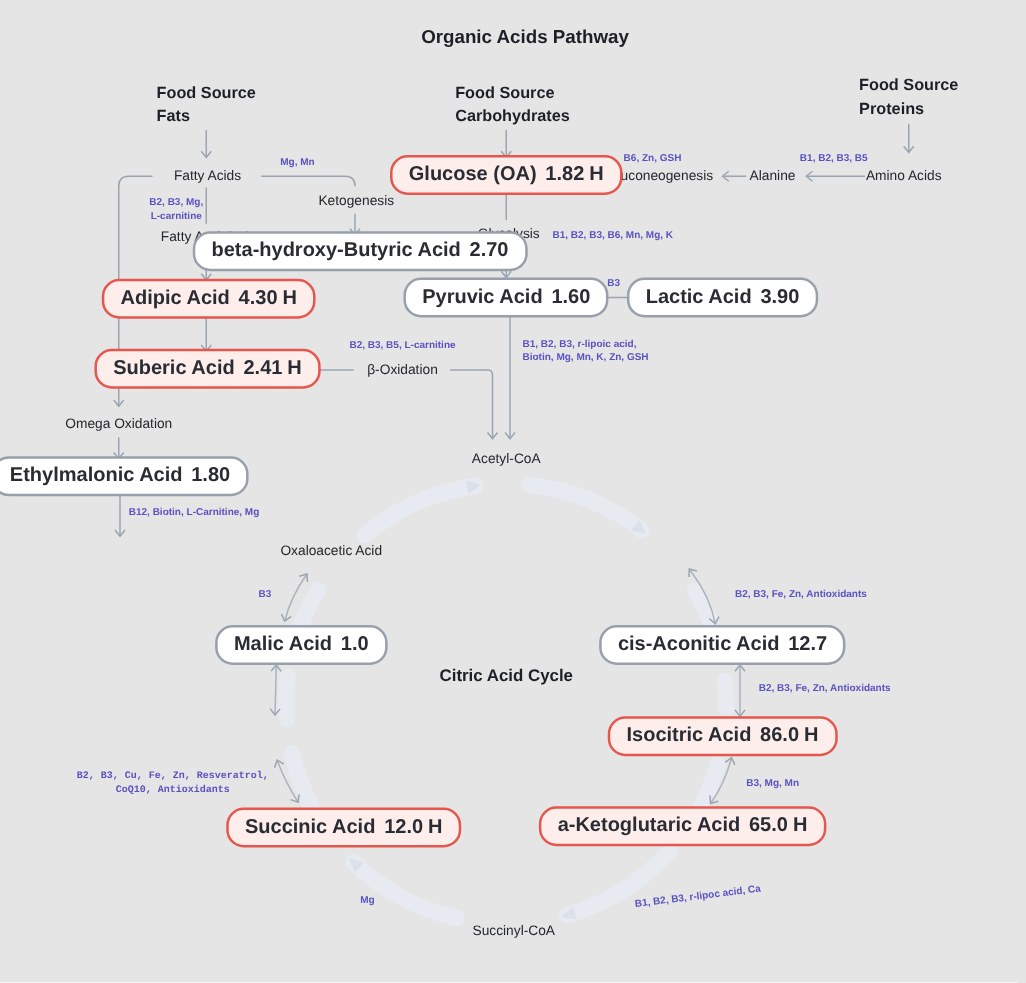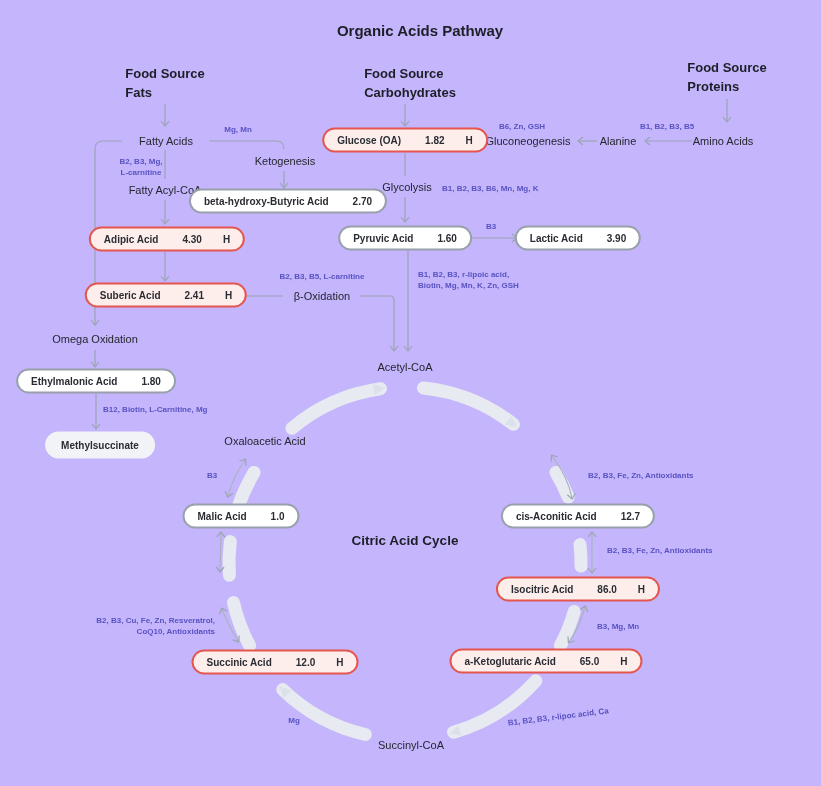--- a/index.html
+++ b/index.html
@@ -1,41 +1,41 @@
 <!DOCTYPE html>
 <html style="--red-border: #e4564e; --red-fill: #fdeeec; --gray-border: #98a0ac; --cofactor: #5952c1; --line: #9aa5b1; --ring: #e7eaf0;"><head>
 <meta charset="utf-8">
 <style>
   :root{
     --red-border:#e4564e; --red-fill:#fdeeec; --gray-border:#98a0ac;
     --cofactor:#5952c1; --line:#9aa5b1; --ring:#e7eaf0; --ink:#1d1f26;
   }
   html,body{margin:0;padding:0;background:#fff;}
-  .canvas{position:relative;width:821px;height:786px;background:#c4b5fd;
+  .canvas{position:relative;width:821px;height:786px;background:#e5e5e5;
           font-family:"Liberation Sans",sans-serif;color:var(--ink);overflow:hidden;}
   svg.layer{position:absolute;left:0;top:0;}
   .abs{position:absolute;transform:translate(-50%,-50%);}
   .aL{transform:translate(0,-50%);}
   .aR{transform:translate(-100%,-50%);text-align:right;}
   .rot7{transform:translate(0,-50%) rotate(-7deg);transform-origin:left center;}
   .title{font-size:15px;font-weight:bold;white-space:nowrap;}
   .hdr{font-size:13px;font-weight:bold;line-height:1.45;white-space:nowrap;}
   .txt{font-size:11px;white-space:nowrap;color:#25272e;}
   .cyc-title{font-size:13.5px;font-weight:bold;white-space:nowrap;}
-  .node{display:flex;align-items:center;gap:24px;padding:5px 13px;border-radius:14px;
-        border:2.5px solid var(--gray-border);background:#fff;font-size:10px;font-weight:bold;
+  .node{display:flex;align-items:center;gap:7px;padding:5px 13px;border-radius:14px;
+        border:2.5px solid var(--gray-border);background:#fff;font-size:16px;font-weight:bold;
         white-space:nowrap;color:#2a2c33;}
   .node.red{border-color:var(--red-border);background:var(--red-fill);}
   .node.soft{border:none;background:#f2f3f7;padding:8px 16px;border-radius:16px;}
   .node span:empty{display:none;}
   .nf{margin-left:-3px;}
   .cof{font-size:8px;font-weight:600;color:var(--cofactor);line-height:1.35;
        white-space:pre-line;text-align:center;}
   .cof.aL{text-align:left;}
-  .cof.aR{text-align:right;}
+  .cof.aR{font-family:Liberation Mono, monospace;}
   .ring{fill:none;stroke:var(--ring);stroke-width:13;stroke-linecap:round;}
   .ln{fill:none;stroke:var(--line);stroke-width:1.2;}
   .thin{fill:none;stroke:#a9b3bf;stroke-width:1.2;}
 </style>
 </head>
 <body>
 
 <div class="canvas">
 
   <svg class="layer" width="821" height="786" viewBox="0 0 821 786">
@@ -147,23 +147,20 @@
     <span class="nv">1.60</span>
   </div>
   <div class="abs node" style="left:578px;top:238px">
     <span class="nl">Lactic Acid</span>
     <span class="nv">3.90</span>
   </div>
   <div class="abs node" style="left:96px;top:381px">
     <span class="nl">Ethylmalonic Acid</span>
     <span class="nv">1.80</span>
   </div>
-  <div class="abs node soft" style="left:100px;top:445px">
-    <span class="nl">Methylsuccinate</span>
-  </div>
   <div class="abs node" style="left:578px;top:516px">
     <span class="nl">cis-Aconitic Acid</span>
     <span class="nv">12.7</span>
   </div>
   <div class="abs node red" style="left:578px;top:589px">
     <span class="nl">Isocitric Acid</span>
     <span class="nv">86.0</span>
     <span class="nf">H</span>
   </div>
   <div class="abs node red" style="left:546px;top:661px">

